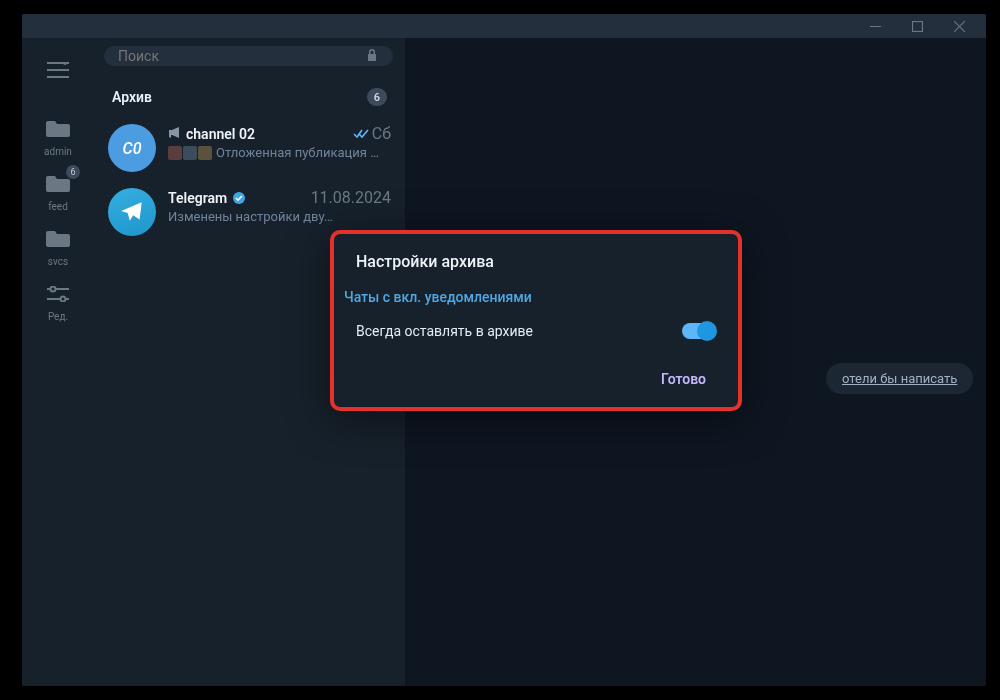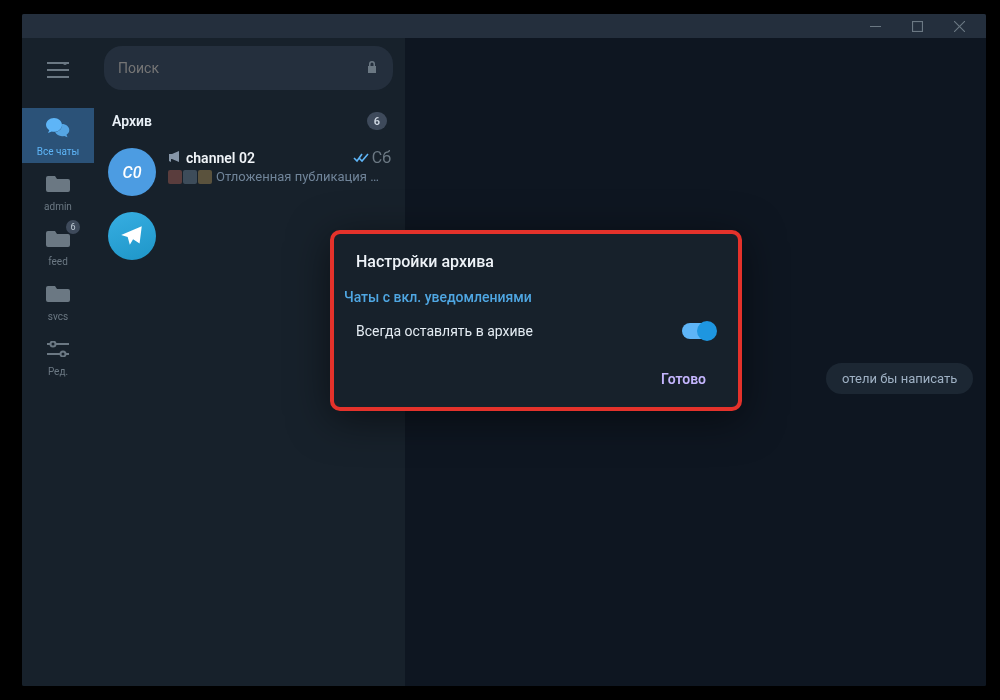--- a/index.html
+++ b/index.html
@@ -10,21 +10,21 @@
 .win-btn svg { width: 11px; height: 11px; }
 .app-body { flex: 1; display: flex; overflow: hidden; }
 .rail { width: 72px; background: #17212b; display: flex; flex-direction: column; align-items: center; padding-top: 12px; }
 .rail-menu { width: 40px; height: 40px; display: flex; align-items: center; justify-content: center; color: #6b7883; margin-bottom: 18px; cursor: pointer; position: relative; }
 .rail-item { width: 72px; padding: 8px 0 6px; display: flex; flex-direction: column; align-items: center; gap: 4px; color: #6b7883; font-size: 10px; cursor: pointer; position: relative; }
 .rail-item.active { background: #2b5278; color: #5eb5f7; }
 .rail-item .ico { width: 26px; height: 26px; display: flex; align-items: center; justify-content: center; }
 .badge-mini { position: absolute; top: 2px; right: 14px; background: #3e4a5b; color: #c0cbd6; font-size: 9px; border-radius: 8px; min-width: 14px; height: 14px; display:flex; align-items:center; justify-content:center; padding: 0 3px; }
 .chatlist { width: 312px; background: #17212b; border-right: 1px solid #0e1621; display: flex; flex-direction: column; }
 .search-row { padding: 8px 12px 8px 10px; }
-.search-box { background: #242f3d; border-radius: 18px; height: 44px; display: flex; align-items: center; padding: 0 14px; gap: 10px; }
+.search-box { background: #242f3d; border-radius: 18px; height: 20px; display: flex; align-items: center; padding: 0 14px; gap: 10px; }
 .search-box input { flex: 1; background: transparent; border: none; outline: none; color: #6b7883; font-size: 14px; }
 .search-box .lock { color: #6b7883; }
 .section-head { display: flex; align-items: center; justify-content: space-between; padding: 14px 18px 10px 18px; color: #e9f0f7; font-size: 14px; font-weight: 600; }
 .section-head .count { background: #3e4a5b; color: #cfd8e2; font-size: 11px; border-radius: 10px; min-width: 20px; height: 18px; display: flex; align-items: center; justify-content: center; padding: 0 6px; }
 .chat-row { display: flex; padding: 8px 14px; gap: 12px; cursor: pointer; }
 .avatar { width: 48px; height: 48px; border-radius: 50%; display: flex; align-items: center; justify-content: center; color: #fff; font-size: 16px; font-weight: 500; flex-shrink: 0; }
 .avatar.c0 { background: #4c9ce2; font-style: italic; }
 .avatar.tg { background: linear-gradient(160deg,#37aee2,#1e96c8); }
 .avatar.tg svg { width: 26px; height: 26px; fill: #fff; }
 .chat-main { flex: 1; min-width: 0; }
@@ -33,21 +33,21 @@
 .chat-name .horn { color: #8696a8; }
 .verified { width: 14px; height: 14px; }
 .chat-time { color: #6b7883; font-size: 16px; display: flex; align-items: center; gap: 3px; }
 .checks { color: #5eb5f7; }
 .chat-sub { color: #708499; font-size: 13px; white-space: nowrap; overflow: hidden; text-overflow: ellipsis; display: flex; align-items: center; gap: 4px; }
 .thumbz { display: flex; gap: 1px; }
 .thumbz span { width: 14px; height: 14px; background: #5a3d3d; border-radius: 2px; display:inline-block; }
 .thumbz span:nth-child(2) { background: #3d4c5a; }
 .thumbz span:nth-child(3) { background: #5a523d; }
 .mainpane { flex: 1; background: #0e1621; position: relative; }
-.hint-pill { position: absolute; top: 325px; left: 420px; background: #1c2733; color: #9fb1c4; font-size: 13px; padding: 8px 16px; border-radius: 16px; white-space: nowrap; }
+.hint-pill { position: absolute; top: 325px; left: 420px; background: #1c2733; color: #9fb1c4; font-size: 13px; padding: 8px 16px; border-radius: 16px; white-space: nowrap; text-decoration: underline; }
 .dialog { position: absolute; top: 230px; left: 330px; width: 412px; background: #17212b; border-radius: 10px; box-shadow: 0 8px 40px rgba(0,0,0,.5); border: 4px solid #e4322b; }
 .dlg-title { padding: 18px 22px 14px; color: #eef3f8; font-size: 16px; font-weight: 500; }
 .dlg-section { padding: 4px 10px 10px; color: #4fa7e3; font-size: 14px; font-weight: 500; }
 .dlg-row { padding: 8px 22px 12px; display: flex; align-items: center; justify-content: space-between; }
 .dlg-row-label { color: #e4ecf3; font-size: 14px; }
 .toggle { width: 34px; height: 16px; background: #5eb5f7; border-radius: 10px; position: relative; cursor: pointer; }
 .toggle::after { content: ""; position: absolute; right: -1px; top: -2px; width: 20px; height: 20px; background: #1e96e0; border-radius: 50%; }
 .dlg-desc { margin: 0 0 0 0; padding: 12px 22px 16px; background: #131c26; color: #6d7f91; font-size: 13px; line-height: 1.45; }
 .dlg-footer { padding: 14px 22px 14px; display: flex; justify-content: flex-end; }
 .dlg-done { color: #c4b5fd; font-size: 14px; font-weight: 600; cursor: pointer; padding: 6px 10px; }
@@ -79,29 +79,20 @@
 
     <div class="rail">
       <div class="rail-menu">
         <svg width="22" height="16" viewBox="0 0 22 16">
             <line x1="0" y1="1" x2="22" y2="1" stroke="#6b7883" stroke-width="2"></line>
             <line x1="0" y1="8" x2="22" y2="8" stroke="#6b7883" stroke-width="2"></line>
             <line x1="0" y1="15" x2="22" y2="15" stroke="#6b7883" stroke-width="2"></line>
             <circle cx="18" cy="1" r="2" fill="#6b7883"></circle>
           </svg>
       </div>
-      <div class="rail-item active">
-        <div class="ico">
-            <svg width="26" height="22" viewBox="0 0 26 22" fill="#5eb5f7">
-              <path d="M9 0C4.6 0 1 3 1 6.8c0 2.2 1.3 4.2 3.3 5.4L3 15l3.8-1.5c.7.2 1.4.3 2.2.3 4.4 0 8-3 8-6.8S13.4 0 9 0z"></path>
-              <path d="M17 6c4 0 7.3 2.7 7.3 6 0 1.9-1.1 3.6-2.8 4.7l1 2.5-3.2-1.3c-.7.2-1.5.3-2.3.3-3 0-5.7-1.6-6.8-3.9 3.9-.6 6.9-3.6 6.9-7.2l-.1-1.1z" opacity=".85"></path>
-            </svg>
-          </div>
-        <span>Все чаты</span>
-      </div>
       <div class="rail-item">
         <div class="ico">
             <svg width="24" height="20" viewBox="0 0 24 20" fill="#6b7883">
               <path d="M2 2h7l2 3h11a2 2 0 012 2v9a2 2 0 01-2 2H2a2 2 0 01-2-2V4a2 2 0 012-2z"></path>
             </svg>
           </div>
         <span>admin</span>
       </div>
       <div class="rail-item">
         <div class="badge-mini">6</div>
@@ -176,20 +167,37 @@
           </div>
         </div>
       </div>
 
       <div class="chat-row">
         <div class="avatar tg">
           <svg viewBox="0 0 24 24">
               <path d="M21 3L2 11l6 2 2 7 3-5 6 4 2-16z"></path>
             </svg>
         </div>
+        <div class="chat-main">
+          <div class="chat-top">
+            <div class="chat-name">
+              <span>Telegram</span>
+              <svg class="verified" viewBox="0 0 14 14">
+                  <circle cx="7" cy="7" r="6" fill="#3ca5ec"></circle>
+                  <path d="M4 7l2 2 4-4" stroke="#fff" stroke-width="1.6" fill="none"></path>
+                </svg>
+            </div>
+            <div class="chat-time">
+                <span>11.08.2024</span>
+              </div>
+          </div>
+          <div class="chat-sub">
+              <span>Изменены настройки дву…</span>
+            </div>
+        </div>
       </div>
     </div>
 
     <div class="mainpane">
       <div class="hint-pill">отели бы написать</div>
     </div>
 
   </div>
 </div>
 

